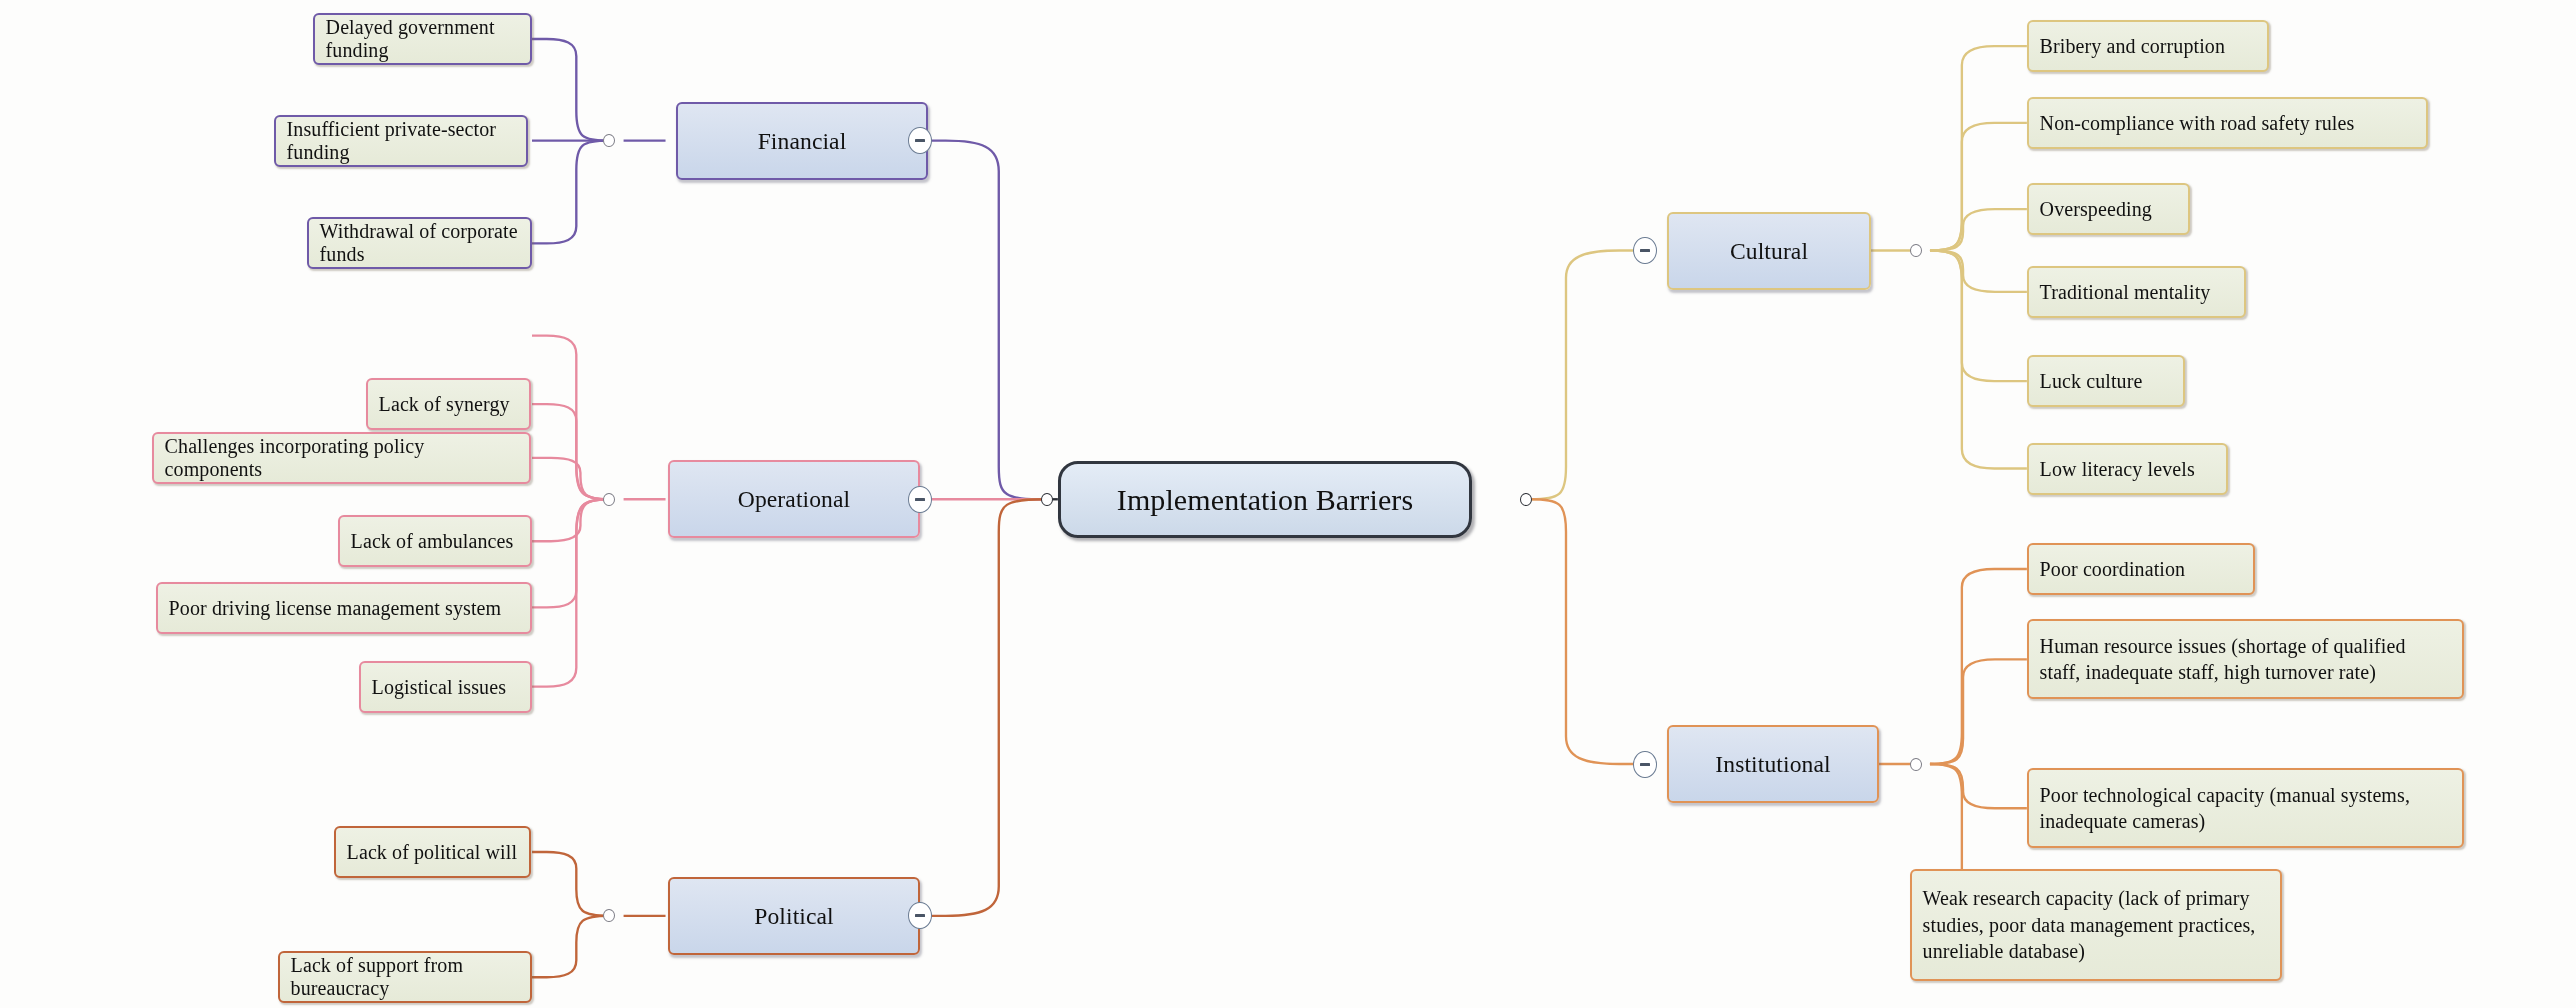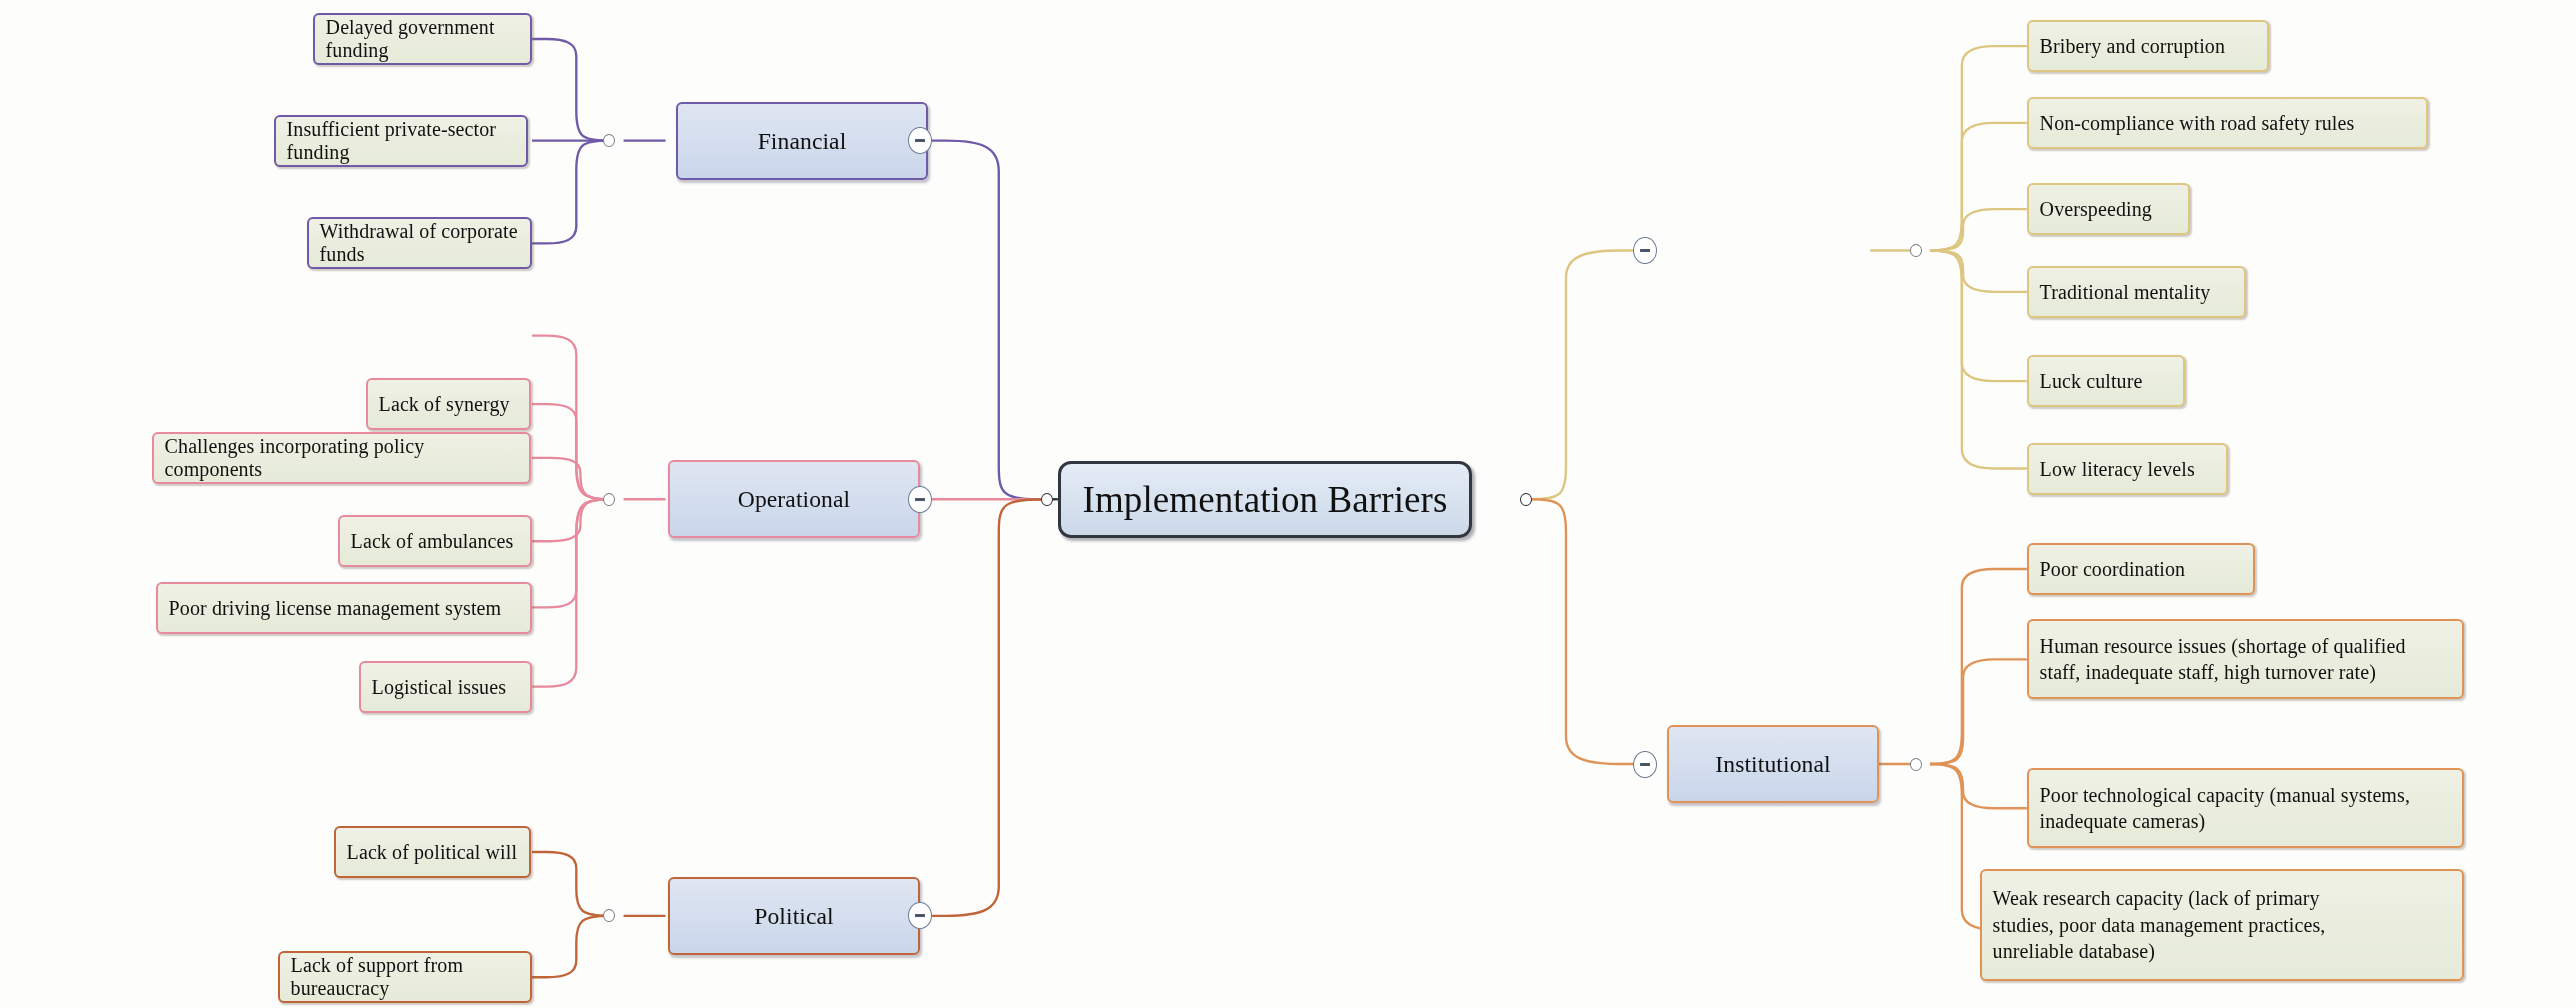--- a/index.html
+++ b/index.html
@@ -35,23 +35,23 @@
   .branch{
     border-width:2.4px;border-style:solid;
     background-image:linear-gradient(to bottom,#dfe6f2 0%,#c9d6ea 100%);
     font-size:23.6px;
     justify-content:center;
     box-shadow:1.8px 2.4px 2.4px rgba(90,90,110,.35);
   }
   .root{
     border:3px solid #31363f;
     background-image:linear-gradient(to bottom,#e4ecf6 0%,#ccd9e9 100%);
-    font-size:37px;
+    font-size:30px;
     justify-content:center;
-    border-radius:13px;
+    border-radius:20px;
     box-shadow:2.4px 3px 3px rgba(60,60,70,.4);
   }
 
   
   .c-financial     { border-color:#6f5aa8; }
   .c-operational   { border-color:#e78a9e; }
   .c-political     { border-color:#c0653a; }
   .c-cultural      { border-color:#ddc680; }
   .c-institutional { border-color:#e09356; }
 
@@ -149,20 +149,21 @@
 
   <div class="node branch c-political" style="left:668px;top:877px;width:252px;height:78px;">Political</div>
   <div class="toggle" style="left:908px;top:902px;">
       <span class="minus"></span>
     </div>
   <div class="jdot" style="left:603px;top:909px;"></div>
 
   <div class="node leaf c-political" style="left:334px;top:826px;width:197px;height:52px;">Lack of political will</div>
   <div class="node leaf c-political" style="left:278px;top:951px;width:254px;height:52px;">Lack of support from bureaucracy</div>
 
+  <div class="node branch c-cultural" style="left:1667px;top:212px;width:204px;height:78px;">Cultural</div>
   <div class="toggle" style="left:1633px;top:237px;">
       <span class="minus"></span>
     </div>
   <div class="jdot" style="left:1910px;top:244px;"></div>
 
   <div class="node leaf c-cultural" style="left:2027px;top:20px;width:242px;height:52px;">Bribery and corruption</div>
   <div class="node leaf c-cultural" style="left:2027px;top:97px;width:401px;height:52px;">Non-compliance with road safety rules</div>
   <div class="node leaf c-cultural" style="left:2027px;top:183px;width:163px;height:52px;">Overspeeding</div>
   <div class="node leaf c-cultural" style="left:2027px;top:266px;width:219px;height:52px;">Traditional mentality</div>
   <div class="node leaf c-cultural" style="left:2027px;top:355px;width:158px;height:52px;">Luck culture</div>
@@ -172,18 +173,18 @@
   <div class="toggle" style="left:1633px;top:751px;">
       <span class="minus"></span>
     </div>
   <div class="jdot" style="left:1910px;top:758px;"></div>
 
   <div class="node leaf c-institutional" style="left:2027px;top:543px;width:228px;height:52px;">Poor coordination</div>
   <div class="node leaf multi c-institutional" style="left:2027px;top:619px;width:437px;height:80px;">Human resource issues (shortage of qualified
 staff, inadequate staff, high turnover rate)</div>
   <div class="node leaf multi c-institutional" style="left:2027px;top:768px;width:437px;height:80px;">Poor technological capacity (manual systems,
 inadequate cameras)</div>
-  <div class="node leaf multi c-institutional" style="left:1980px;top:869px;width:484px;height:112px;">Weak research capacity (lack of primary
+  <div class="node leaf multi c-institutional" style="left:1910px;top:869px;width:372px;height:112px;">Weak research capacity (lack of primary
 studies, poor data management practices,
 unreliable database)</div>
 
 </div>
 
 
 </body></html>

